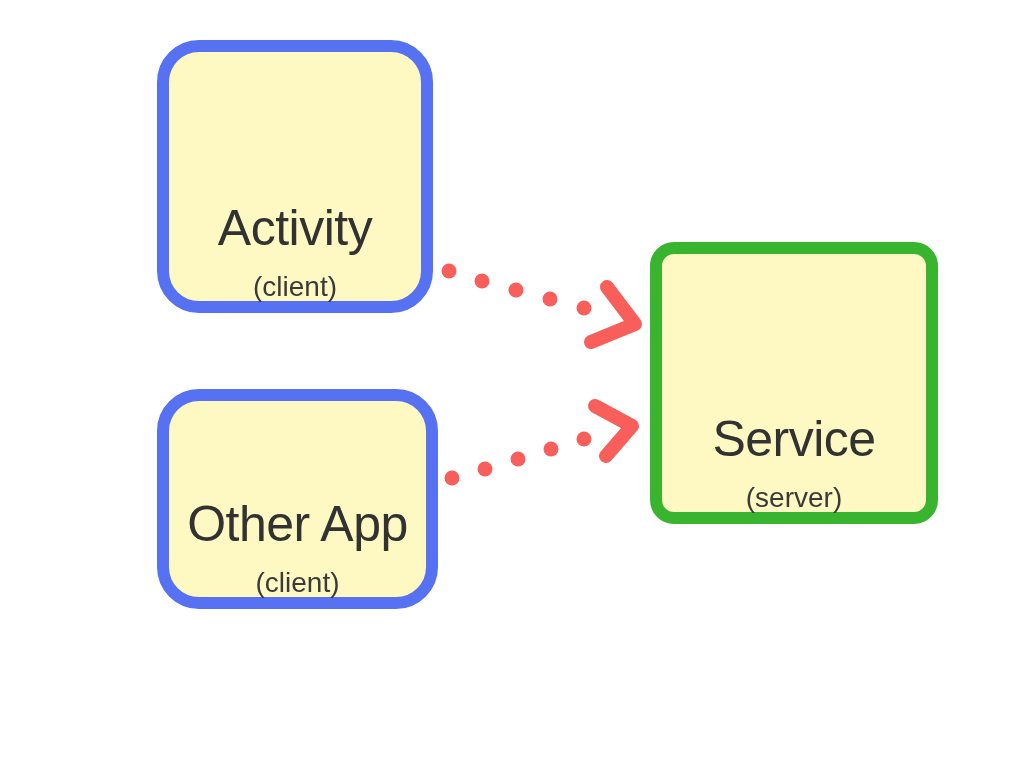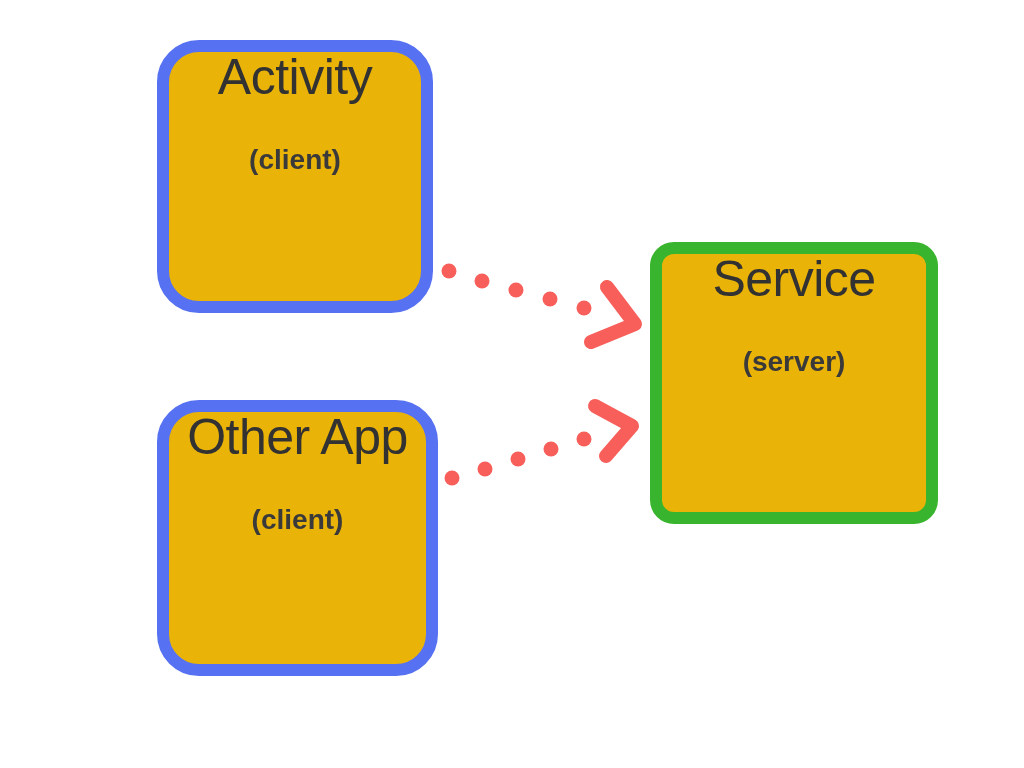--- a/index.html
+++ b/index.html
@@ -10,48 +10,47 @@
     overflow: hidden;
     position: relative;
   }
   .canvas {
     position: relative;
     width: 1024px; height: 768px;
     background: #ffffff;
   }
   .box {
     position: absolute;
-    background: #eab308;
+    background: #fef9c3;
     border-radius: 42px;
     display: flex;
     flex-direction: column;
     align-items: center;
-    justify-content: flex-start;
+    justify-content: flex-end;
     gap: 20px;
     text-align: center;
   }
   .box.client { border: 12px solid #5671f2; }
   .box.server { border: 12px solid #39b42e; }
   #activity-box  { left: 157px; top: 40px;  width: 276px; height: 273px; }
-  #other-app-box { left: 157px; top: 400px; width: 281px; height: 276px; }
+  #other-app-box { left: 157px; top: 389px; width: 281px; height: 220px; }
   #service-box   { left: 650px; top: 242px; width: 288px; height: 282px; border-radius: 24px; }
   .box-title {
     font-size: 50px;
     line-height: 1;
     color: #323232;
     font-weight: 400;
     letter-spacing: -0.5px;
     white-space: nowrap;
   }
   .box-subtitle {
     font-size: 28px;
     line-height: 1;
     color: #3a3a3a;
-    font-weight: 700;
-    margin-top: 24px;
+    font-weight: 400;
   }
   #arrow-layer {
     position: absolute;
     left: 0; top: 0;
     width: 1024px; height: 768px;
     pointer-events: none;
   }
 </style>
 </head>
 <body>

